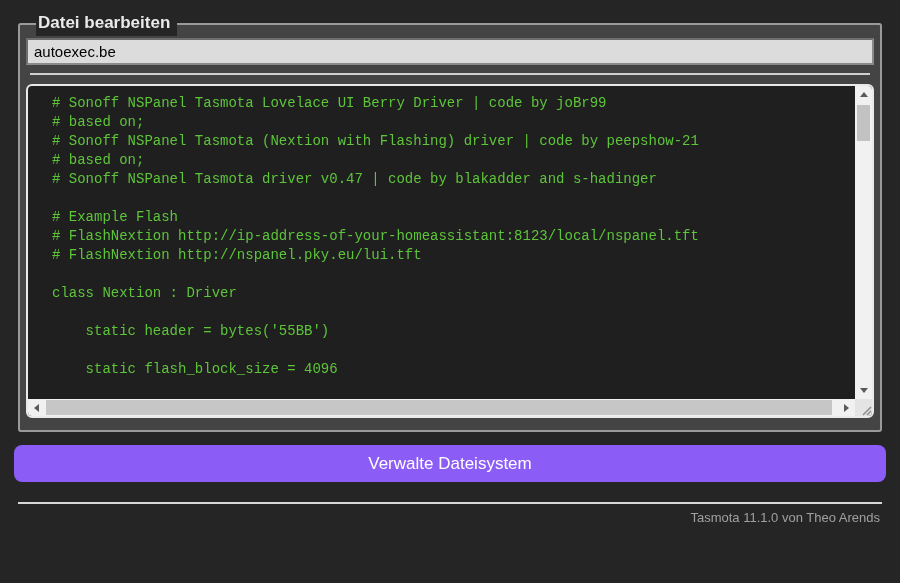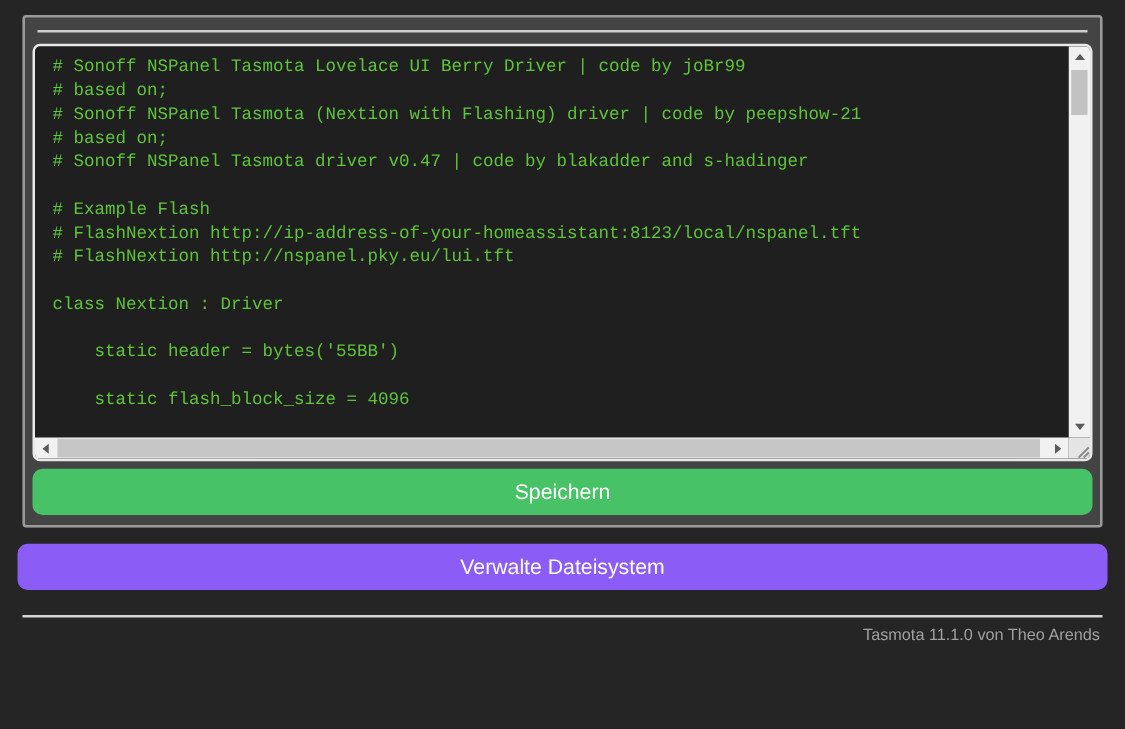--- a/index.html
+++ b/index.html
@@ -76,21 +76,21 @@
     width: calc(100% - 17px);
     height: calc(100% - 17px);
     background: transparent;
     color: #5ec43a;
     font-family: "Liberation Mono", "DejaVu Sans Mono", monospace;
     font-size: 14px;
     line-height: 19px;
     border: none;
     outline: none;
     resize: none;
-    padding: 8px 14px;
+    padding: 8px 24px;
     margin: 0;
     white-space: pre;
     overflow: hidden;
   }
   .vscroll {
     position: absolute;
     top: 0; right: 0; bottom: 17px;
     width: 17px;
     background: #f1f1f1;
   }
@@ -172,22 +172,24 @@
     font-size: 13px;
     padding: 6px 2px 0 0;
   }
 </style>
 </head>
 <body>
 
 <div class="page">
 
   <fieldset class="file-edit">
-
-
+    <legend>Datei bearbeiten</legend>
+
+
+    <input class="filename-input" type="text" value="autoexec.be" style="">
 
     <hr class="inner-divider">
 
     <div class="editor-frame">
       <textarea class="code-area" spellcheck="false" style=""># Sonoff NSPanel Tasmota Lovelace UI Berry Driver | code by joBr99
 # based on;
 # Sonoff NSPanel Tasmota (Nextion with Flashing) driver | code by peepshow-21
 # based on;
 # Sonoff NSPanel Tasmota driver v0.47 | code by blakadder and s-hadinger
 
@@ -222,21 +224,20 @@
       </div>
 
       <div class="scroll-corner">
         <svg width="12" height="12" viewBox="0 0 12 12">
           <line x1="3" y1="11" x2="11" y2="3" stroke="#8a8a8a" stroke-width="1.5"></line>
           <line x1="7" y1="11" x2="11" y2="7" stroke="#8a8a8a" stroke-width="1.5"></line>
         </svg>
       </div>
     </div>
 
-    <button class="btn save">Speichern</button>
   </fieldset>
 
   <button class="btn manage">Verwalte Dateisystem</button>
 
   <div class="footer">
     <hr class="footer-divider">
     <div class="footer-text">Tasmota 11.1.0 von Theo Arends</div>
   </div>
 
 </div>

